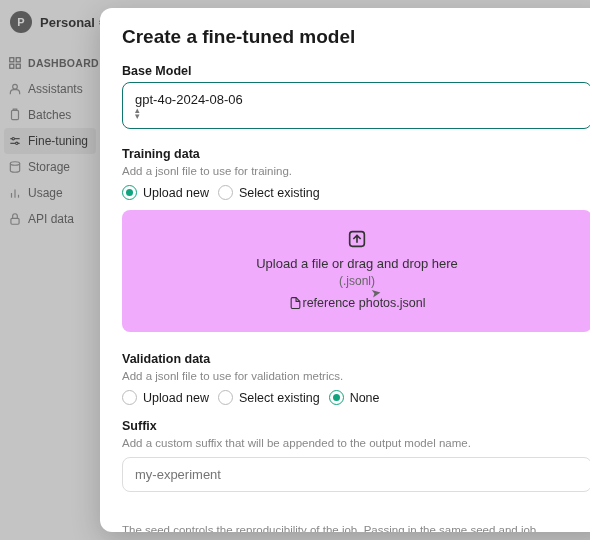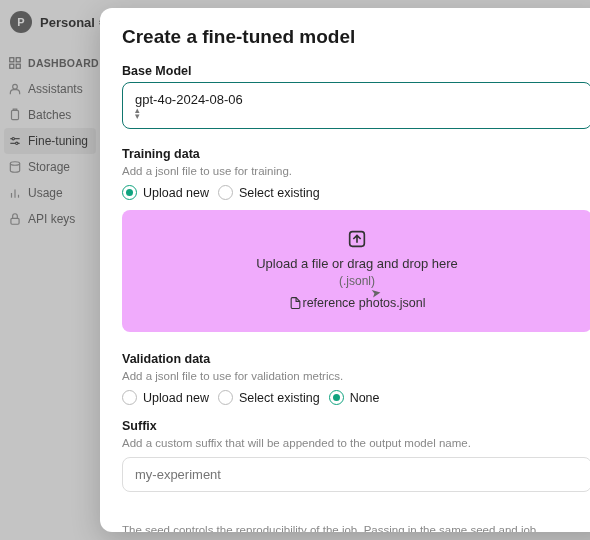--- a/index.html
+++ b/index.html
@@ -113,21 +113,21 @@
             <line x1="12" y1="20" x2="12" y2="6"></line>
             <line x1="18" y1="20" x2="18" y2="15"></line>
           </svg>
         <span>Usage</span>
       </div>
       <div class="side-item">
         <svg class="side-icon" viewBox="0 0 24 24" fill="none" stroke="#888" stroke-width="2">
             <rect x="5" y="11" width="14" height="10" rx="2"></rect>
             <path d="M8 11V7a4 4 0 0 1 8 0v4"></path>
           </svg>
-        <span>API keys</span>
+        <span>API data</span>
       </div>
     </div>
 
     <div class="content">
       <button class="create-btn">
         <span>+</span>
         <span>Create</span>
       </button>
     </div>
   </div>

